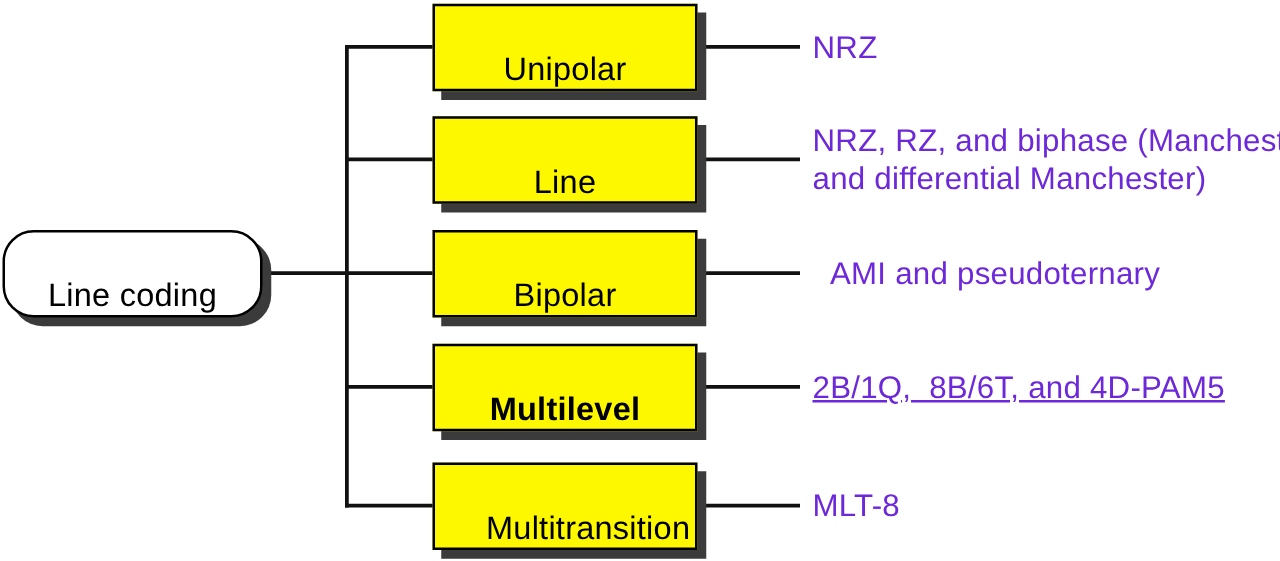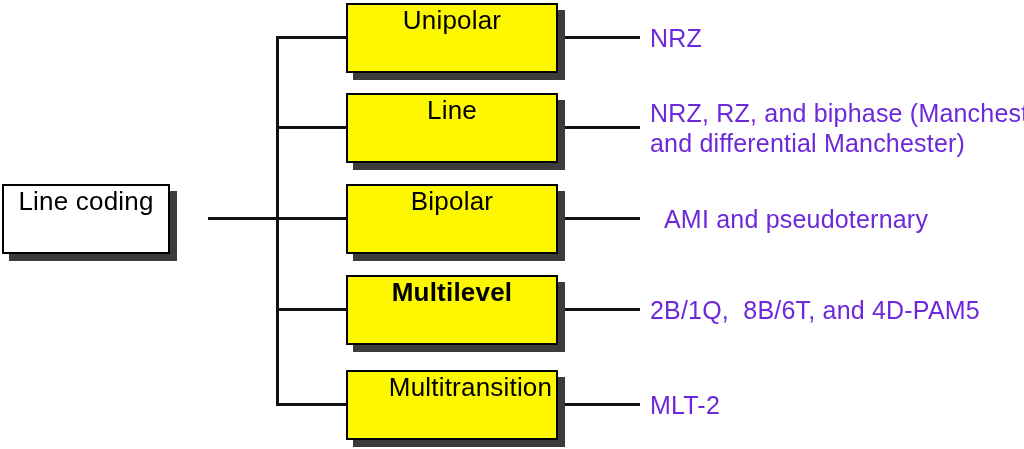--- a/index.html
+++ b/index.html
@@ -14,32 +14,33 @@
     height: 449px;
     background: #ffffff;
     overflow: hidden;
   }
   .node {
     position: absolute;
     box-sizing: border-box;
     border: 2px solid #000000;
     box-shadow: 7px 7px 0 #3b3b3b;
     display: flex;
-    align-items: flex-start;
+    align-items: flex-end;
     justify-content: center;
     font-size: 26px;
     color: #000000;
     letter-spacing: 0.2px;
   }
   .root-node {
     left: 2px;
     top: 184px;
-    width: 168px;
+    width: 208px;
     height: 70px;
     background: #ffffff;
+    border-radius: 25px;
   }
   .category-node {
     left: 346px;
     width: 212px;
     height: 70px;
     background: #fdf800;
   }
   .hline {
     position: absolute;
     height: 3px;
@@ -95,16 +96,16 @@
     <span>Multilevel</span>
   </div>
   <div class="node category-node" style="top:370px;padding-left:37px;">
     <span>Multitransition</span>
   </div>
 
   <div class="scheme-label" style="top:23px;">NRZ</div>
   <div class="scheme-label" style="top:98px;">NRZ, RZ, and biphase (Manchester,
 and differential Manchester)</div>
   <div class="scheme-label" style="top:204px;margin-left:14px;">AMI and pseudoternary</div>
-  <div class="scheme-label" style="top:295px;">2B/1Q,  8B/6T, and 4D-PAM5</div>
-  <div class="scheme-label" style="top:390px;">MLT-2</div>
+  <div class="scheme-label" style="top:295px;text-decoration:underline;">2B/1Q,  8B/6T, and 4D-PAM5</div>
+  <div class="scheme-label" style="top:390px;">MLT-8</div>
 
 </div>
 
 </body></html>

